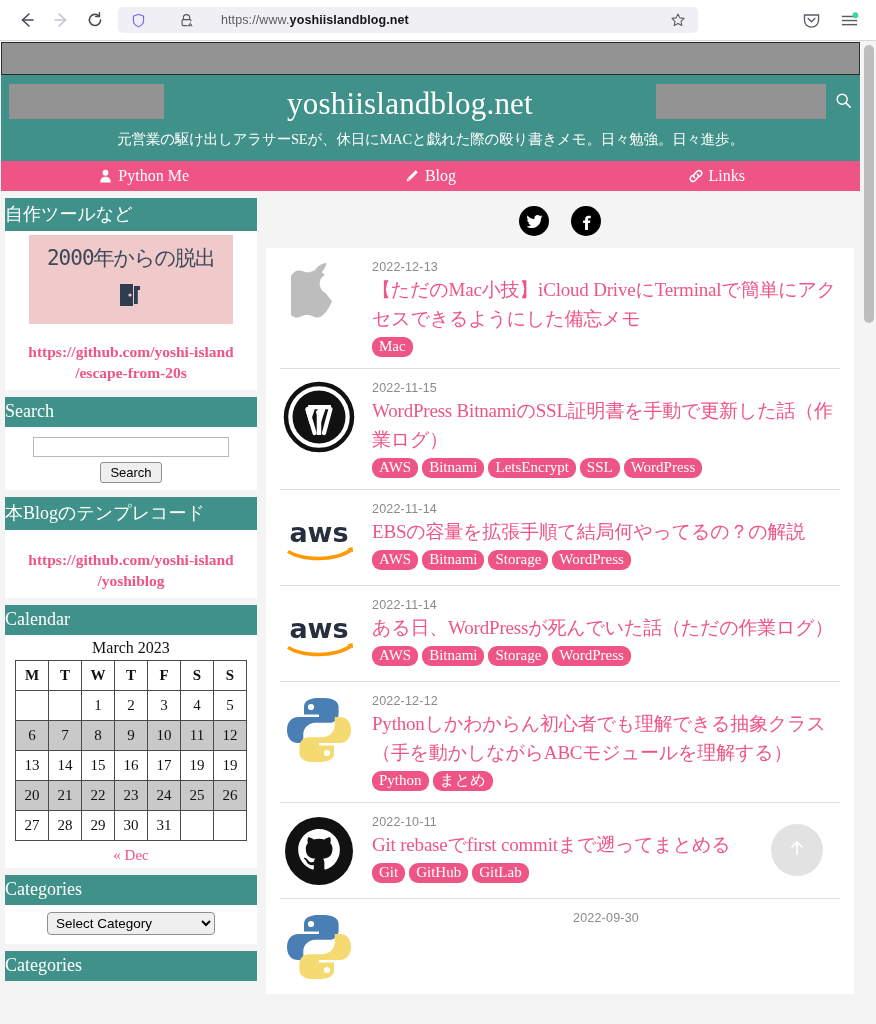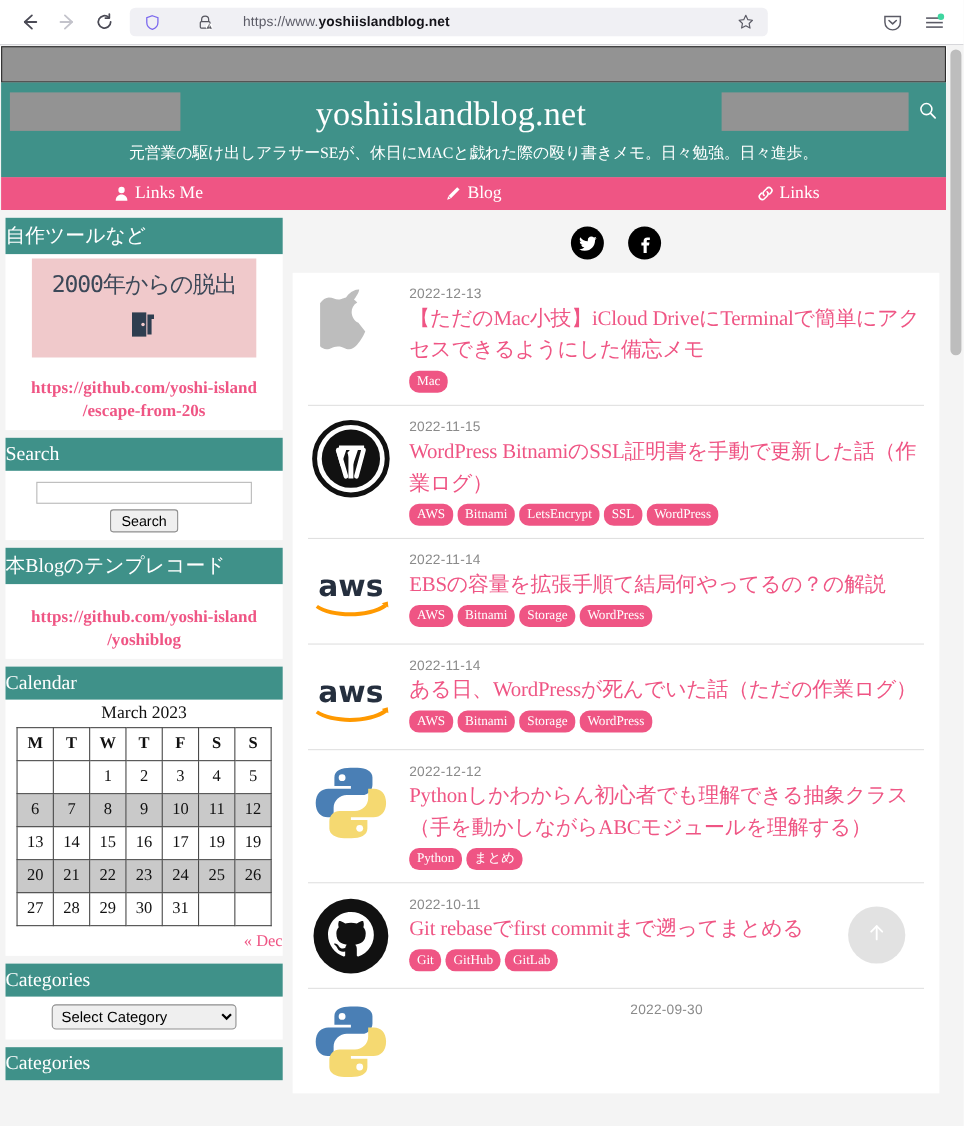--- a/index.html
+++ b/index.html
@@ -129,21 +129,21 @@
   }
   table.calendar{ border-collapse:collapse; width:232px; margin:0 auto;}
   table.calendar th, table.calendar td{
     border:1px solid #4a4a4a; width:33px; height:30px; text-align:center;
     font-size:15px; color:#111; font-family:"Liberation Serif", serif;
   }
   table.calendar th{ font-weight:700; }
   table.calendar tr.shade td{ background:#c9c9c9; }
   table.calendar td.empty{ border:1px solid #4a4a4a; }
   #cal-nav{
-    text-align:right; padding:6px 0 4px; font-size:15px;
+    text-align:center; padding:6px 0 4px; font-size:15px;
   }
   #cal-nav a{ color:#ef5584; text-decoration:none; font-family:"Liberation Serif", serif;}
 
   
   .cat-select{
     font-family:"Liberation Sans", sans-serif; font-size:13.5px;
     padding:2px 4px; width:168px; border:1px solid #8f8f8f;
     border-radius:4px; background:#efefef; color:#000; margin:3px auto 2px;
     display:block;
   }
@@ -172,21 +172,21 @@
     font-family:"Liberation Sans", sans-serif; font-size:12.5px; color:#8a8a8a;
     letter-spacing:.2px; margin-bottom:1px;
   }
   .post-title{
     color:#ef5584; font-size:19px; line-height:29px; font-family:"Liberation Serif", serif;
     letter-spacing:-0.2px;
   }
   .post-tags{ margin-top:4px; display:flex; flex-wrap:wrap; gap:4px; }
   .tag{
     background:#ef5584; color:#ffffff; border-radius:9px;
-    font-size:12px; padding:1px 7px 2px; line-height:17px;
+    font-size:15px; padding:1px 7px 2px; line-height:17px;
     font-family:"Liberation Serif", serif; display:inline-block;
   }
 
   
   #scroll-top{
     position:absolute; right:38px; top:783px; width:52px; height:52px;
     border-radius:50%; background:rgba(190,190,190,.45);
     display:flex; align-items:center; justify-content:center;
   }
 
@@ -287,21 +287,21 @@
     </div>
 
     <div id="site-nav">
       <div class="nav-item">
         <span>
           <svg width="13" height="14" viewBox="0 0 14 15">
               <circle cx="7" cy="4" r="3.1" fill="#fff"></circle>
               <path d="M1.3 14.4 C1.3 10.6 3.8 8.3 7 8.3 s5.7 2.3 5.7 6.1 z" fill="#fff"></path>
             </svg>
         </span>
-        <span>Links Me</span>
+        <span>Python Me</span>
       </div>
       <div class="nav-item">
         <span>
           <svg width="14" height="14" viewBox="0 0 15 15">
               <path d="M11.4 1.3 L13.7 3.6 L5.1 12.2 L1.6 13.4 L2.8 9.9 Z" fill="#fff"></path>
               <path d="M2.8 9.9 L5.1 12.2" stroke="#ef5584" stroke-width="0.9"></path>
             </svg>
         </span>
         <span>Blog</span>
       </div>

